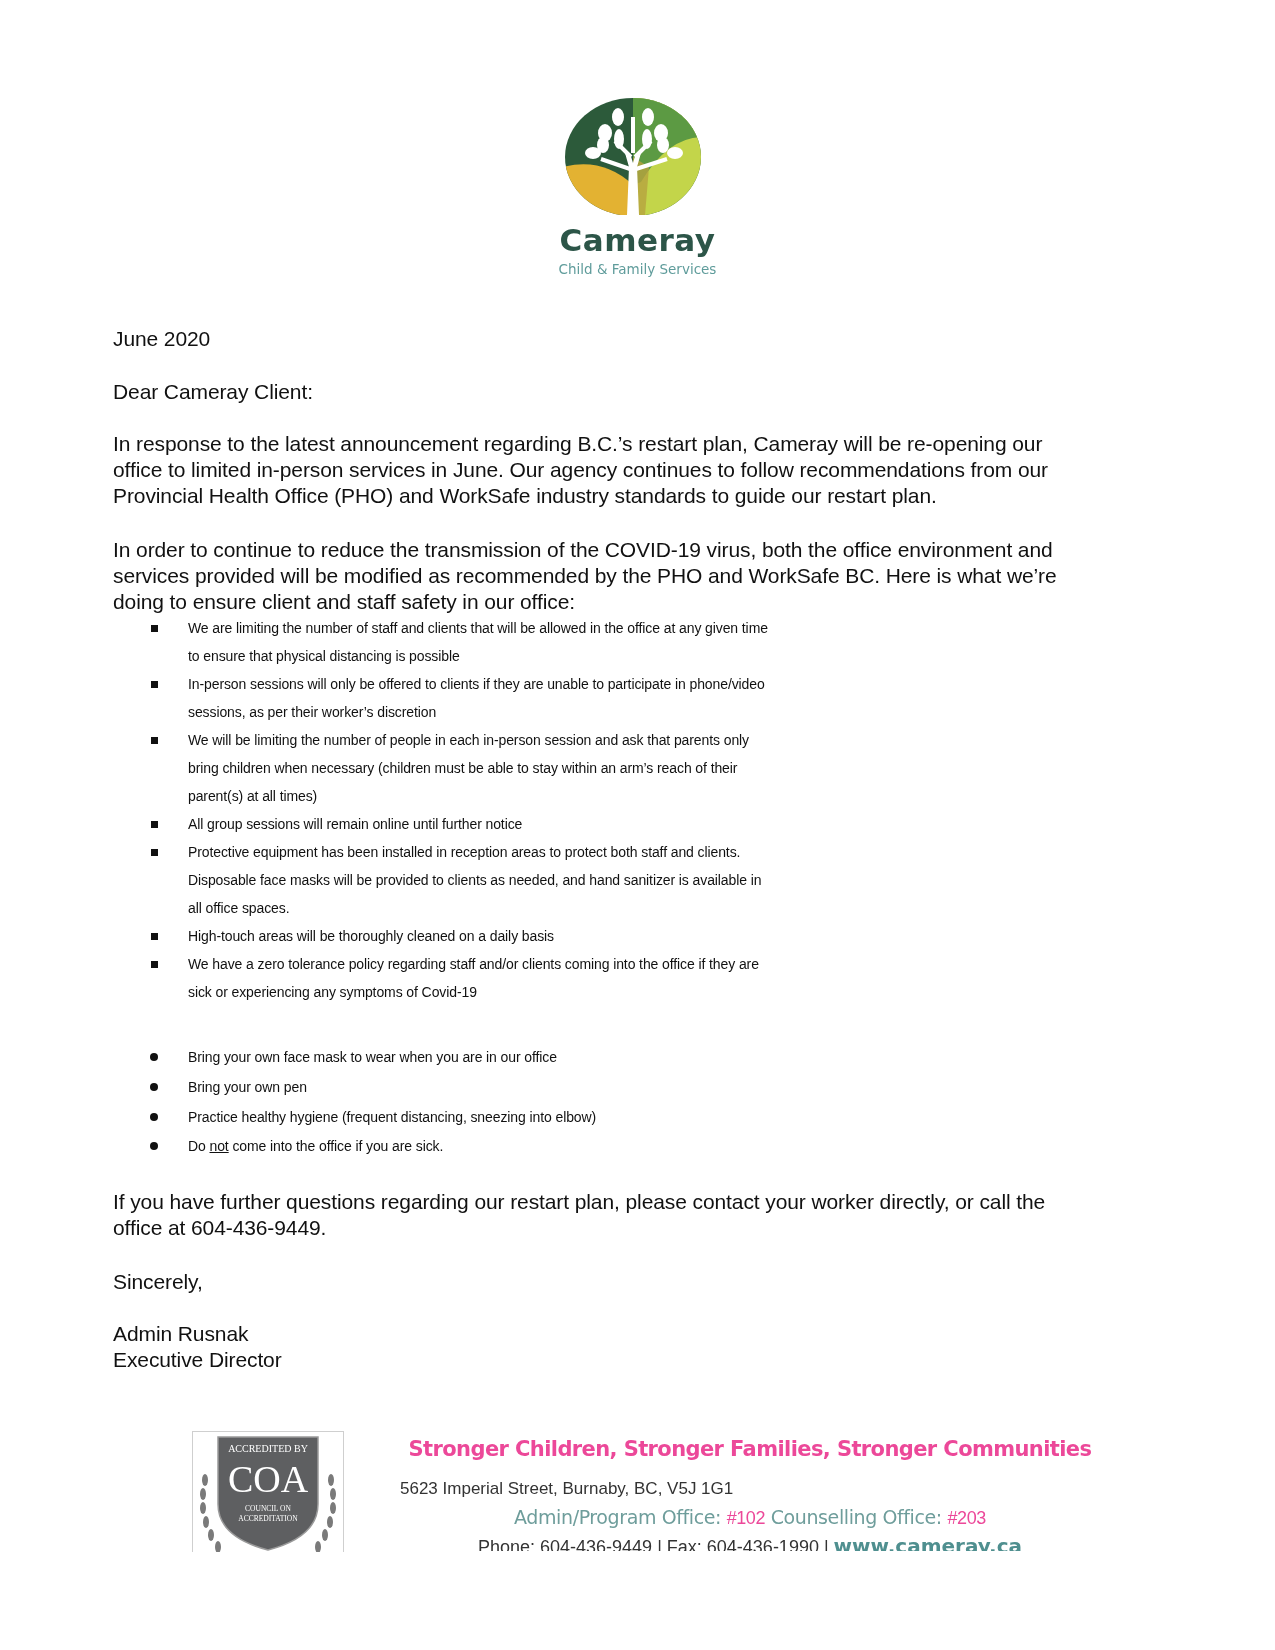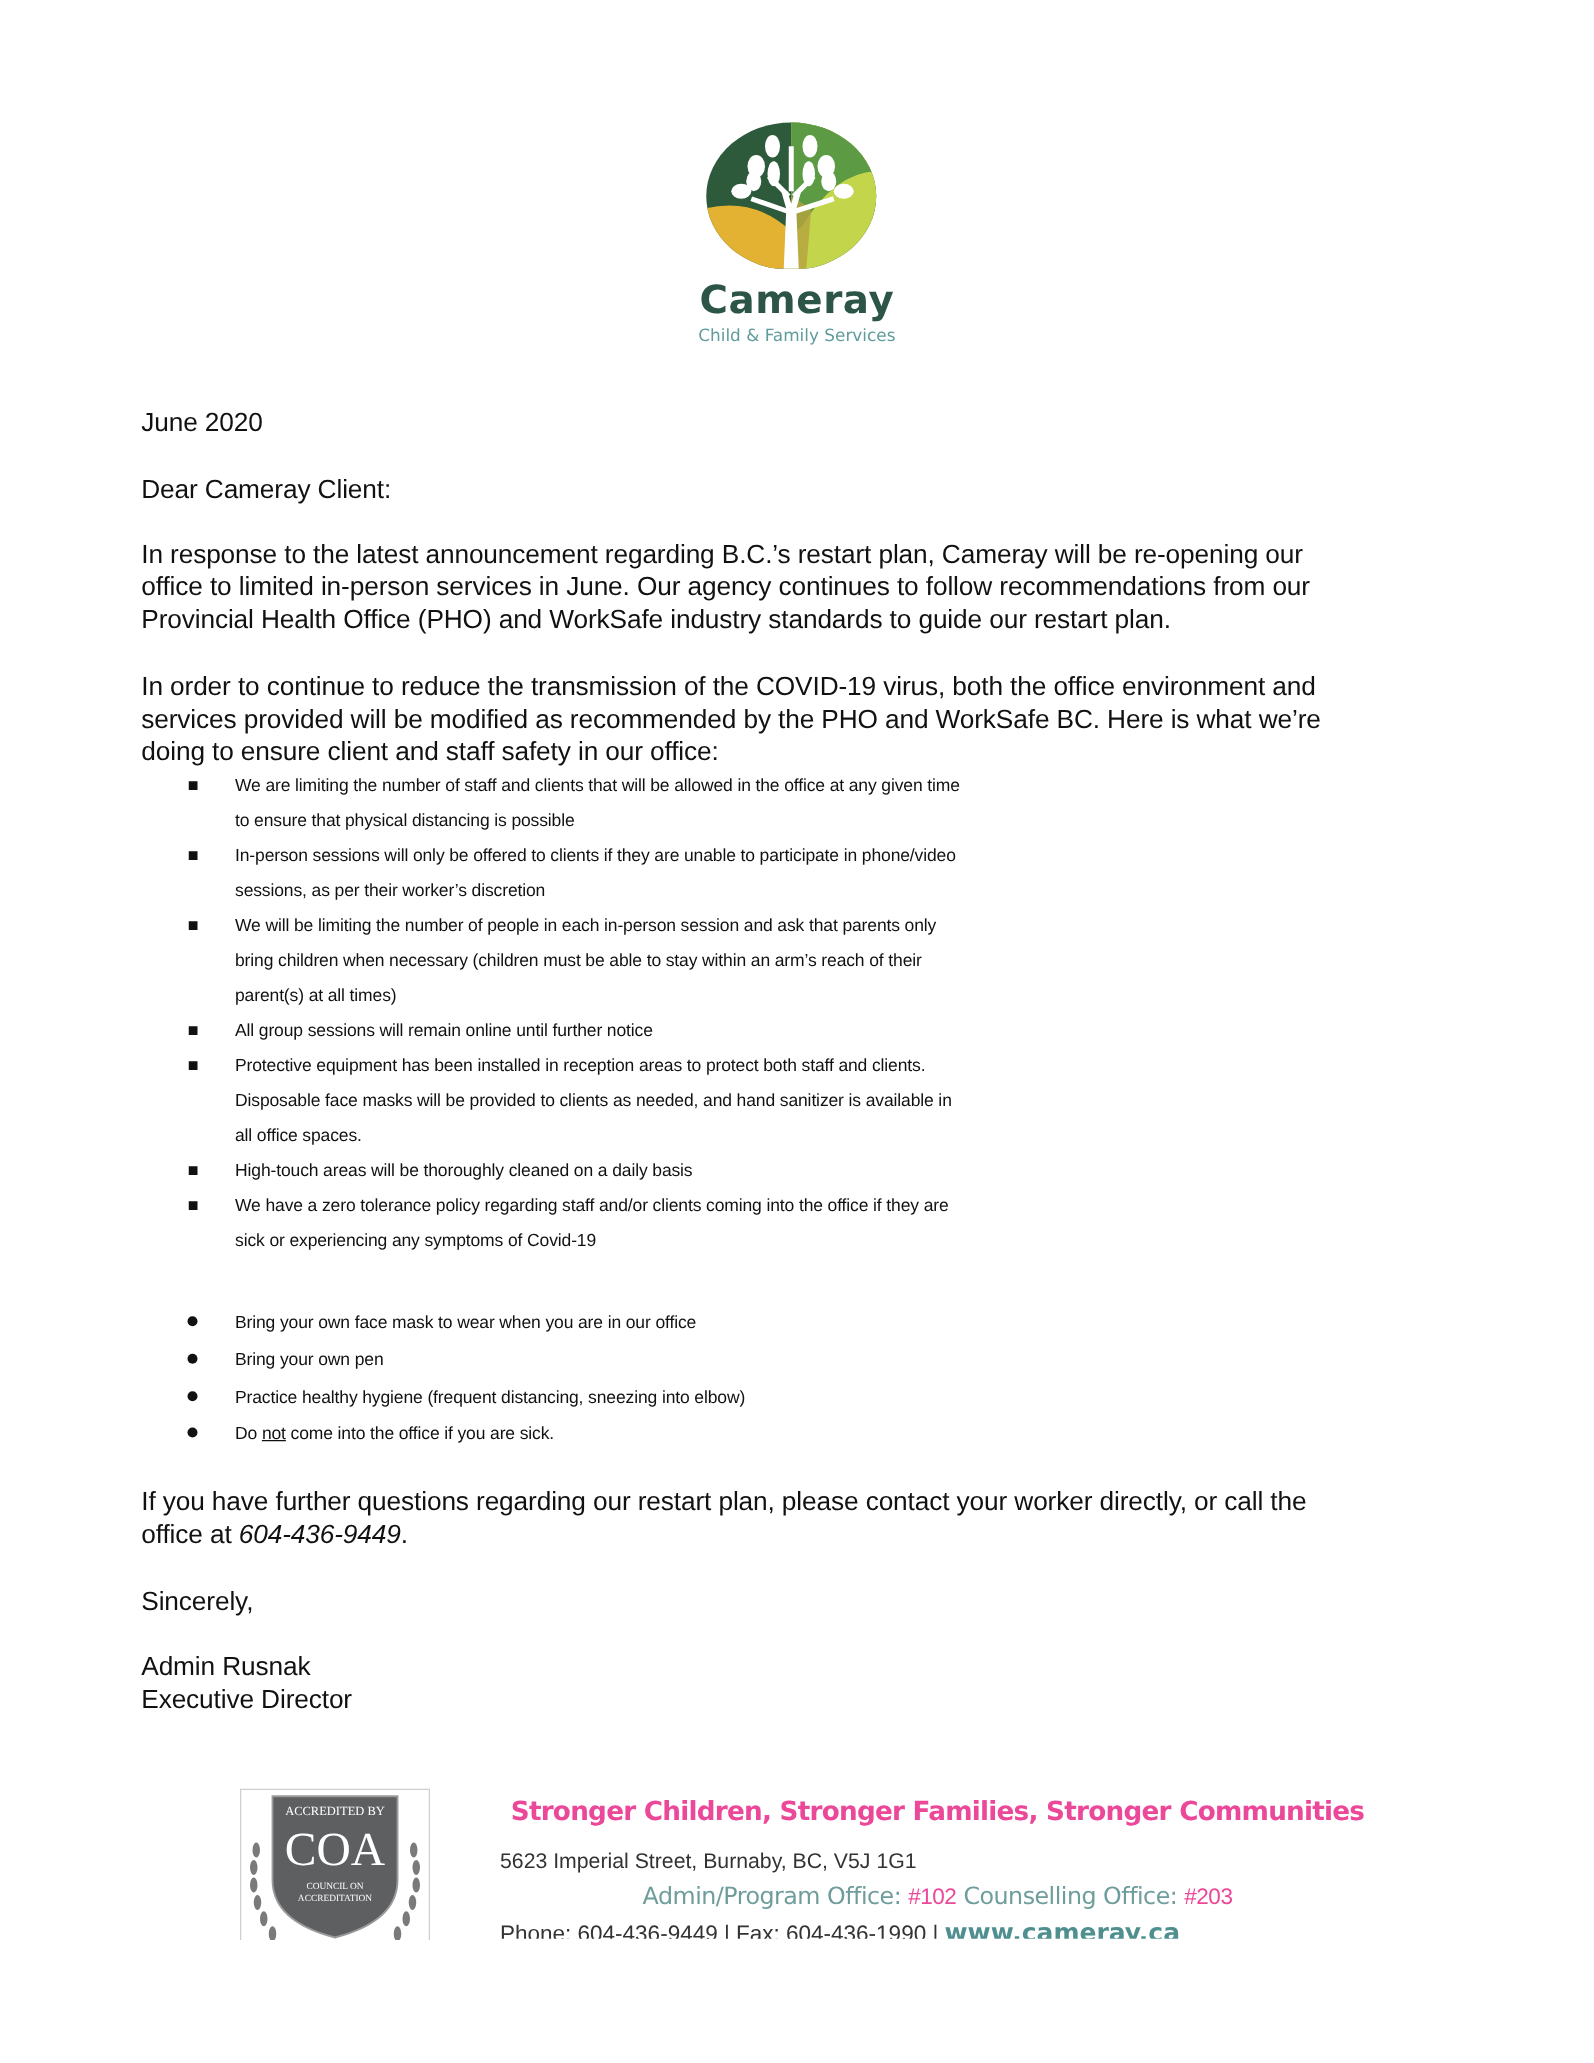--- a/index.html
+++ b/index.html
@@ -16,35 +16,35 @@
                font-family: "DejaVu Sans", sans-serif; font-size: 13.5px; color: #5f9c9b; }
 
   
   .line { position: absolute; left: 113px; font-size: 21px; line-height: 26px; white-space: nowrap;
           letter-spacing: -0.1px; }
   .bl { position: absolute; left: 188px; font-size: 14px; line-height: 26px; white-space: nowrap;
         letter-spacing: -0.1px; }
   .sq { position: absolute; left: 151px; width: 7px; height: 7px; background: #111; }
   .dot { position: absolute; left: 150px; width: 8px; height: 8px; border-radius: 50%; background: #111; }
   .u { text-decoration: underline; }
-  .i { font-style: italic; }
+  .i { }
 
   
   .coa { position: absolute; left: 192px; top: 1431px; width: 150px; height: 120px;
          border: 1px solid #cfcfcf; border-bottom: none; overflow: hidden; background: #fff; }
   .tagline { position: absolute; left: 400px; width: 700px; top: 1437px; text-align: center;
              font-family: "DejaVu Sans", sans-serif; font-weight: bold; font-size: 21px;
              color: #ec4899; letter-spacing: -0.6px; white-space: nowrap; }
   .addr { position: absolute; left: 400px; width: 700px; top: 1479px; 
           font-size: 17px; color: #333; white-space: nowrap; }
   .offices { position: absolute; left: 400px; width: 700px; top: 1506px; text-align: center;
              font-size: 19px; color: #6e9d9b; white-space: nowrap; font-family: "DejaVu Sans", sans-serif; letter-spacing: -0.4px; }
   .offices .num { color: #ec4899; font-family: "Liberation Sans", sans-serif; font-size: 18px; }
   .phone-clip { position: absolute; left: 400px; width: 700px; top: 1534px; height: 17px; overflow: hidden; }
-  .phone { font-size: 18px; color: #333; white-space: nowrap; }
+  .phone { text-align: center; font-size: 18px; color: #333; white-space: nowrap; }
   .phone .web { font-family: "DejaVu Sans", sans-serif; font-weight: bold; color: #4f8f8f; font-size: 20px; }
 </style>
 </head>
 <body>
 
 <div class="page">
 
   <svg class="logo" viewBox="0 0 140 118">
     <defs>
       <clipPath id="circ">

